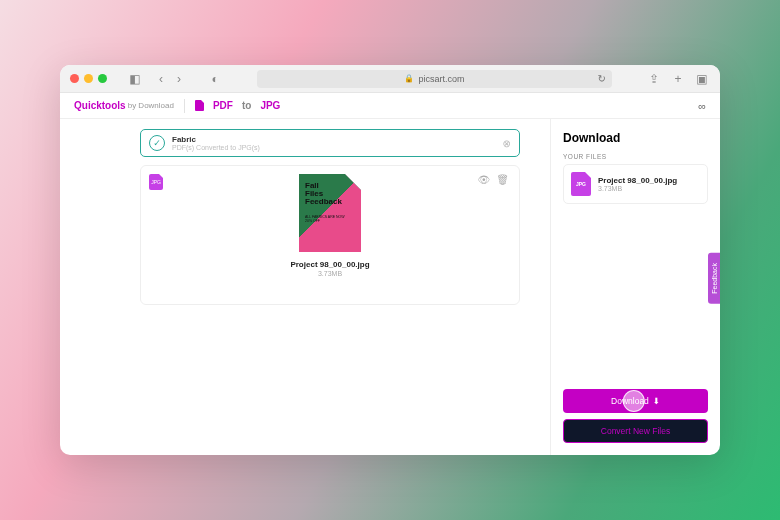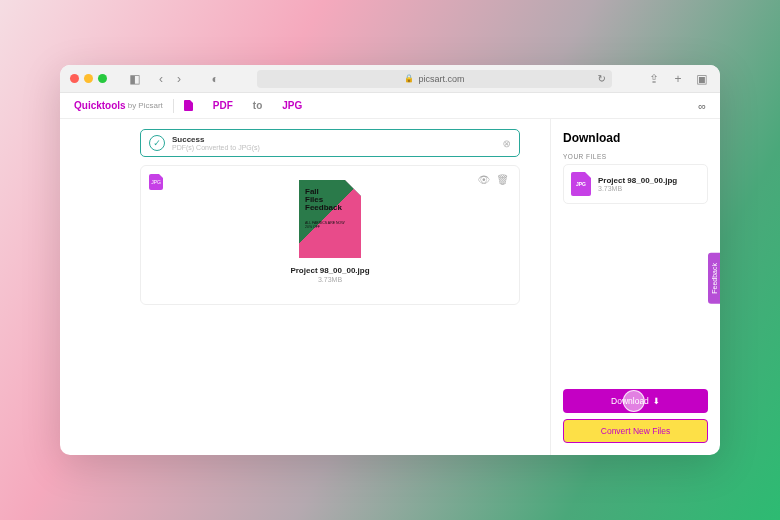--- a/index.html
+++ b/index.html
@@ -45,21 +45,21 @@
   .right-icons { display: flex; gap: 8px; }
 
   .app-header {
     height: 26px; display: flex; align-items: center;
     padding: 0 14px; border-bottom: 1px solid #eee;
     font-size: 10px;
   }
   .brand { color: #c400c4; font-weight: 600; }
   .brand-sub { color: #999; font-weight: 400; font-size: 8px; margin-left: 2px; }
   .divider { width: 1px; height: 14px; background: #e2e2e2; margin: 0 10px; }
-  .tool-name { display: flex; align-items: center; gap: 20px; }
+  .tool-name { display: flex; align-items: center; gap: 9px; }
   .tool-name .page-ico { width: 9px; height: 11px; background: #c400c4; border-radius: 1px; position: relative; }
   .tool-name .page-ico::after { content:""; position:absolute; top:0; right:0; border-top: 3px solid #fff; border-left: 3px solid transparent; }
   .tool-name .pdf { color: #c400c4; font-weight: 600; }
   .tool-name .to { color: #888; font-weight: bold; }
   .tool-name .jpg { color: #c400c4; font-weight: 600; }
   .share-btn { margin-left: auto; color: #666; font-size: 11px; }
 
   .content { flex: 1; display: flex; overflow: hidden; }
   .main { flex: 1; padding: 10px 30px 10px 80px; }
   .success-bar {
@@ -79,21 +79,21 @@
   .file-card {
     border: 1px solid #eee; border-radius: 6px;
     padding: 8px; height: 140px;
     display: flex; flex-direction: column; align-items: center;
     position: relative;
   }
   .badge { position: absolute; top: 8px; left: 8px; width: 14px; height: 16px; background: #c640e6; border-radius: 2px; color:#fff; font-size:5px; display:flex; align-items:center; justify-content:center; }
   .badge::after { content:""; position:absolute; top:0; right:0; border-top:4px solid #fff; border-left:4px solid transparent; }
   .card-icons { position: absolute; top: 8px; right: 10px; display: flex; gap: 6px; color: #aaa; font-size: 10px; }
   .thumb {
-    width: 62px; height: 78px; margin-top: 6px;
+    width: 62px; height: 78px; 
     position: relative;
     background: linear-gradient(135deg, #2a7a4a 0%, #2a7a4a 45%, #e84b8a 45%, #e84b8a 100%);
     overflow: hidden;
   }
   .thumb::before {
     content: ""; position: absolute; top: 0; right: 0;
     border-top: 16px solid #222; border-left: 16px solid transparent;
     z-index: 2;
   }
   .thumb::after {
@@ -133,21 +133,21 @@
     height: 24px; border-radius: 4px; font-size: 8.5px;
     display: flex; align-items: center; justify-content: center; gap: 4px;
     cursor: pointer; margin-top: 6px;
   }
   .btn.primary { background: #c400c4; color: #fff; position: relative; }
   .btn.primary .pointer {
     position: absolute; width: 22px; height: 22px; border-radius: 50%;
     background: rgba(255,255,255,0.5); border: 1px solid rgba(255,255,255,0.8);
     left: 50%; top: 50%; transform: translate(-60%, -50%);
   }
-  .btn.secondary { border: 1px solid #c400c4; color: #c400c4; background: #fde047; }
+  .btn.secondary { border: 1px solid #c400c4; color: #c400c4; background: #0f172a; }
   .app-body { position: relative; flex:1; display:flex; flex-direction:column; }
 </style>
 </head>
 <body>
 
 <div class="browser">
   <div class="chrome">
     <div class="dots">
       <div class="dot r"></div>
       <div class="dot y"></div>
@@ -169,37 +169,37 @@
     <div class="right-icons">
       <div class="chrome-icon">⇪</div>
       <div class="chrome-icon">+</div>
       <div class="chrome-icon">▣</div>
     </div>
   </div>
 
   <div class="app-body">
     <div class="app-header">
       <span class="brand">Quicktools</span>
-      <span class="brand-sub">by Picsart</span>
+      <span class="brand-sub">by Download</span>
       <div class="divider"></div>
       <div class="tool-name">
         <div class="page-ico"></div>
         <span class="pdf">PDF</span>
         <span class="to">to</span>
         <span class="jpg">JPG</span>
       </div>
       <div class="share-btn">∞</div>
     </div>
 
     <div class="content">
       <div class="main">
         <div class="success-bar">
           <div class="success-ico">✓</div>
           <div>
-            <div class="success-text">Success</div>
+            <div class="success-text">Fabric</div>
             <div class="success-sub">PDF(s) Converted to JPG(s)</div>
           </div>
           <div class="success-close">⊗</div>
         </div>
 
         <div class="file-card">
           <div class="badge">JPG</div>
           <div class="card-icons">
             <span>👁</span>
             <span>🗑</span>

